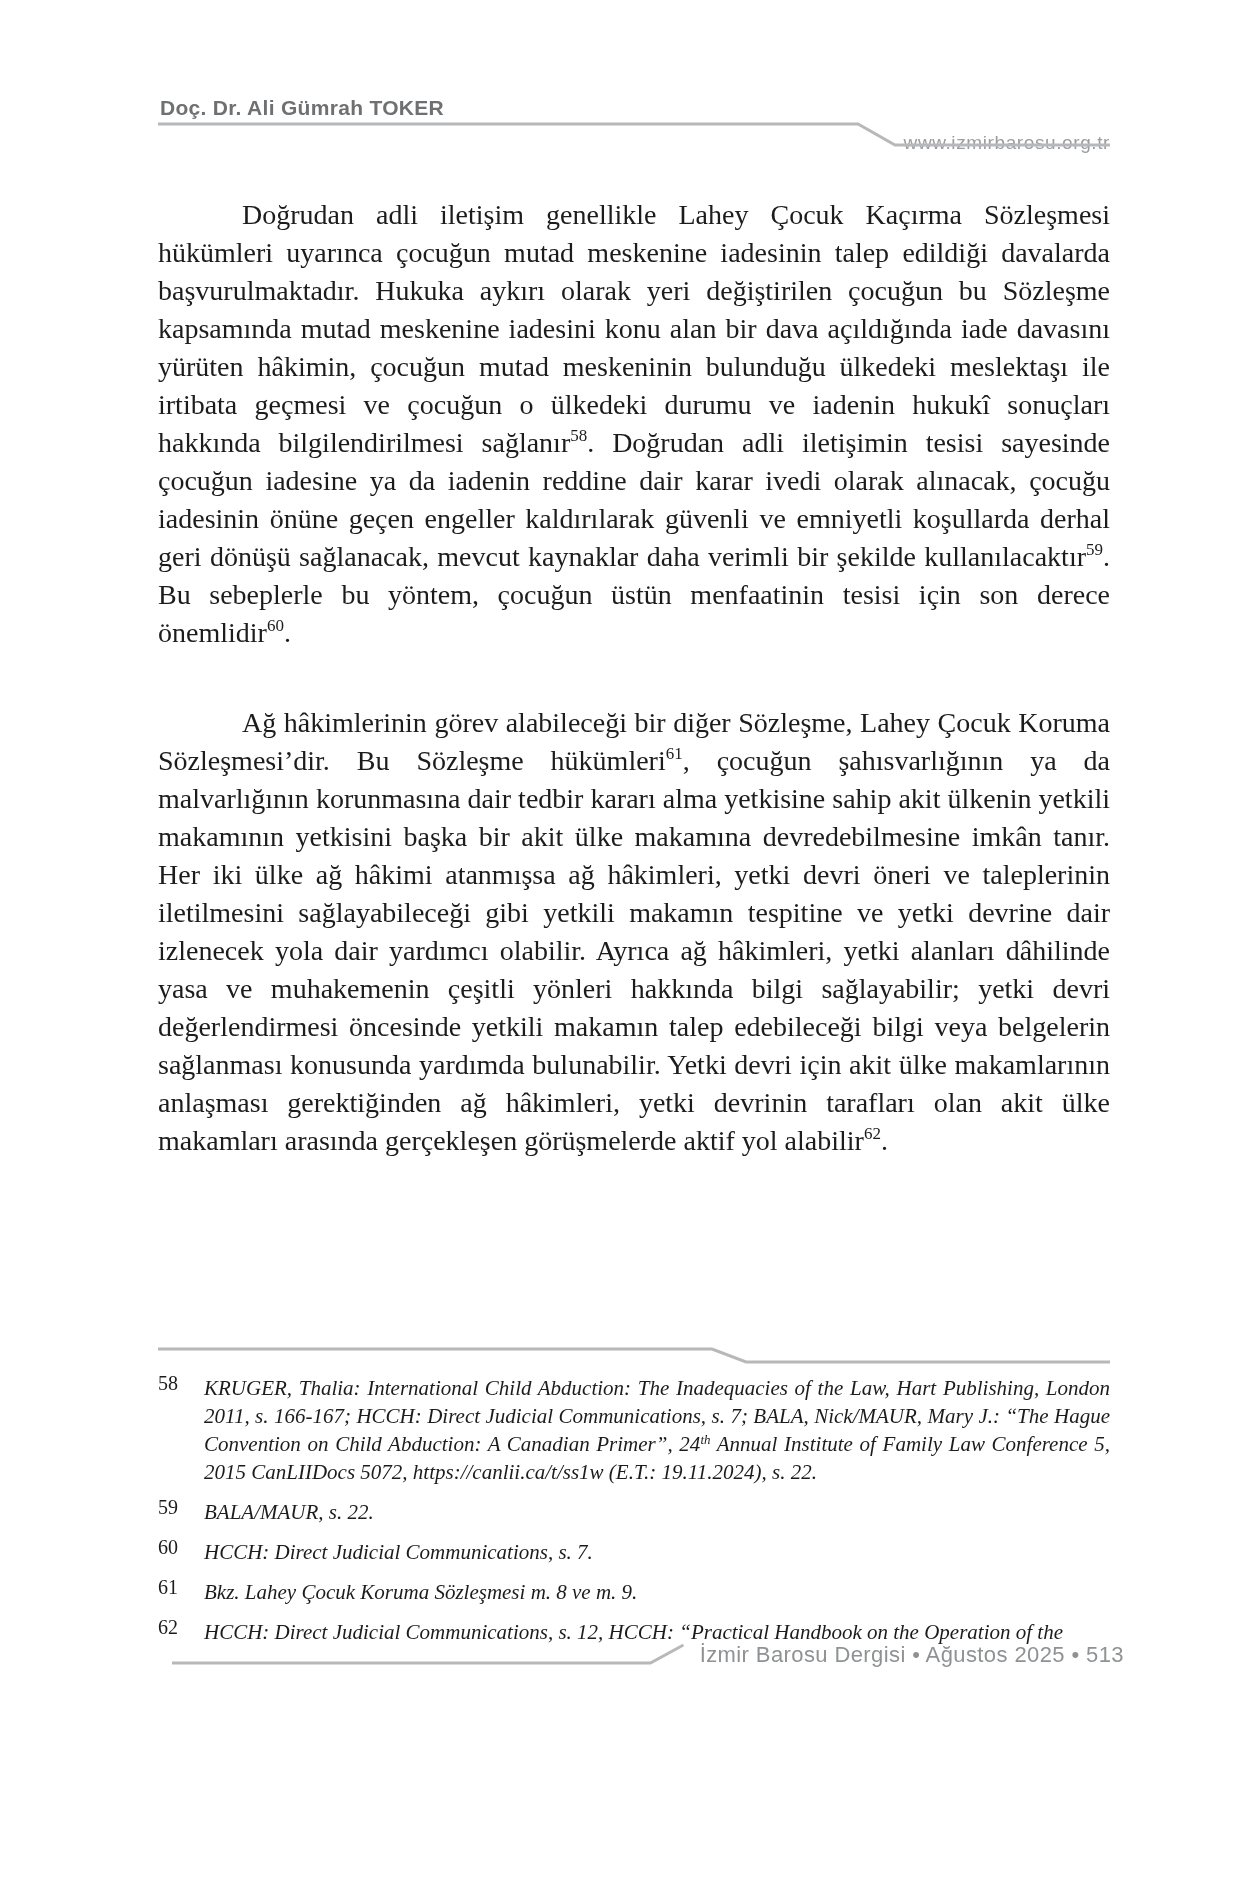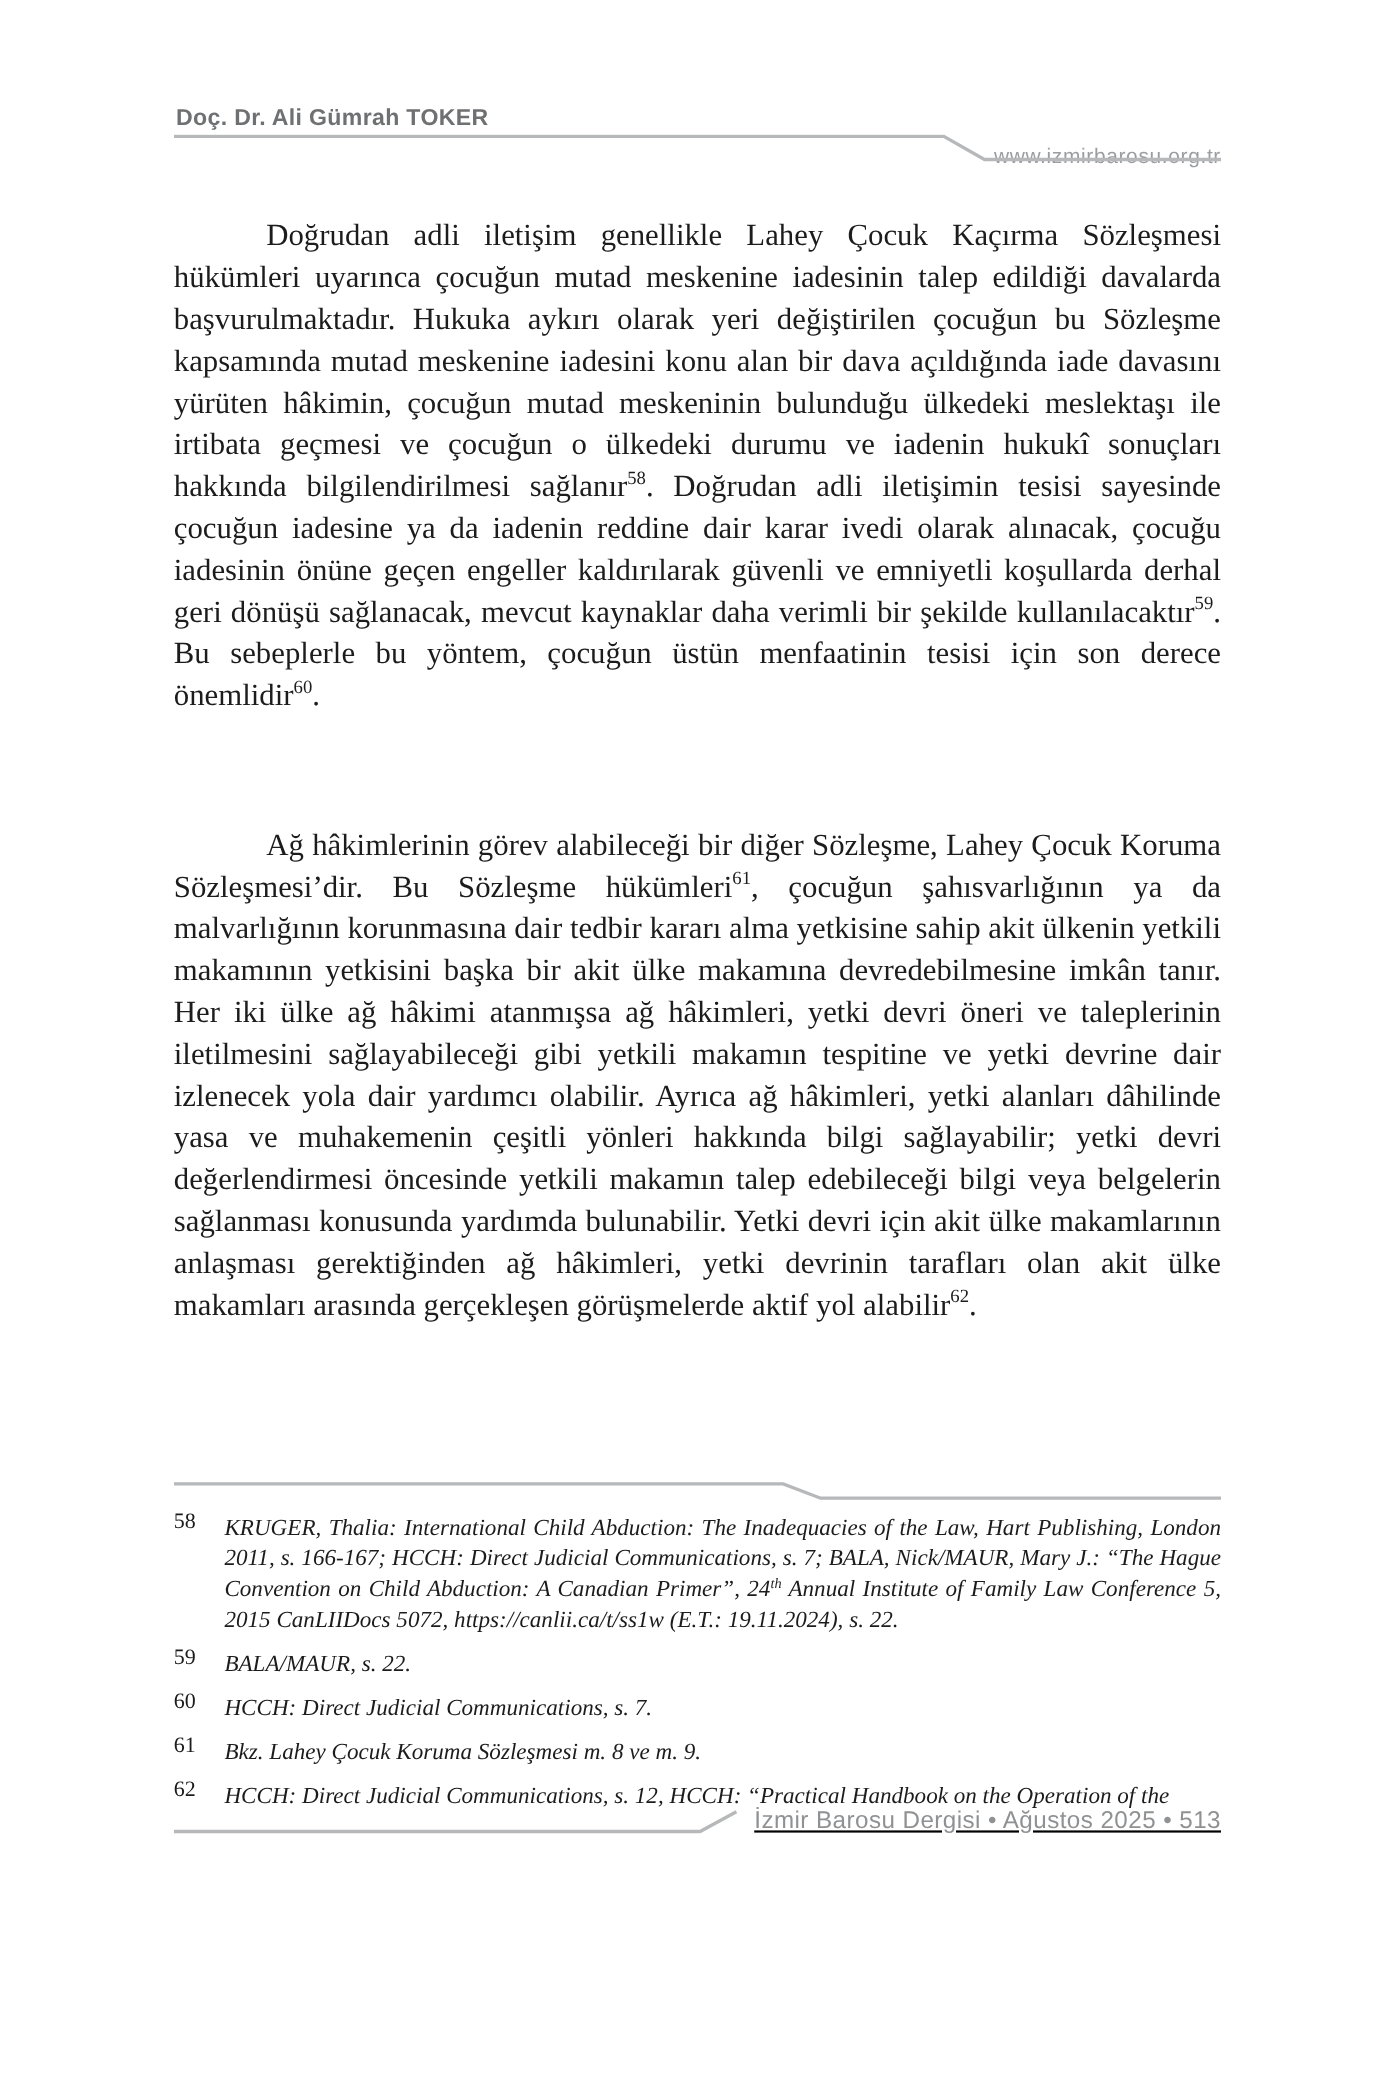--- a/index.html
+++ b/index.html
@@ -64,21 +64,21 @@
     left:158px; top:196px;
     width:952px;
     height:1148px;
     overflow:hidden;
     color:var(--body-text);
     font-size:28px;
     line-height:38px;
     text-align:justify;
   }
   .para{ text-indent:84px; }
-  .para + .para{ margin-top:98px; }
+  .para + .para{ margin-top:52px; }
   .para sup{
     font-size:17px;
     line-height:0;
     position:relative;
     top:-11px;
     vertical-align:baseline;
   }
   
   .fn-divider{
     position:absolute;
@@ -103,25 +103,24 @@
   .fn-text sup{
     font-size:13px;
     line-height:0;
     position:relative;
     top:-7px;
     vertical-align:baseline;
   }
   
   .footer{
     position:absolute;
-    left:158px; top:1642px;
+    left:172px; top:1642px;
     width:952px;
     display:flex;
-    align-items:flex-end;
-    text-decoration:underline;
+    align-items:flex-start;
   }
   .footer-line{ flex:1 1 auto; height:24px; min-width:0; }
   .footer-text{
     flex:0 0 auto;
     margin-left:14px;
     font-family:"Liberation Sans", sans-serif;
     font-size:22px;
     color:var(--footer-text);
     letter-spacing:0.4px;
     white-space:nowrap;

